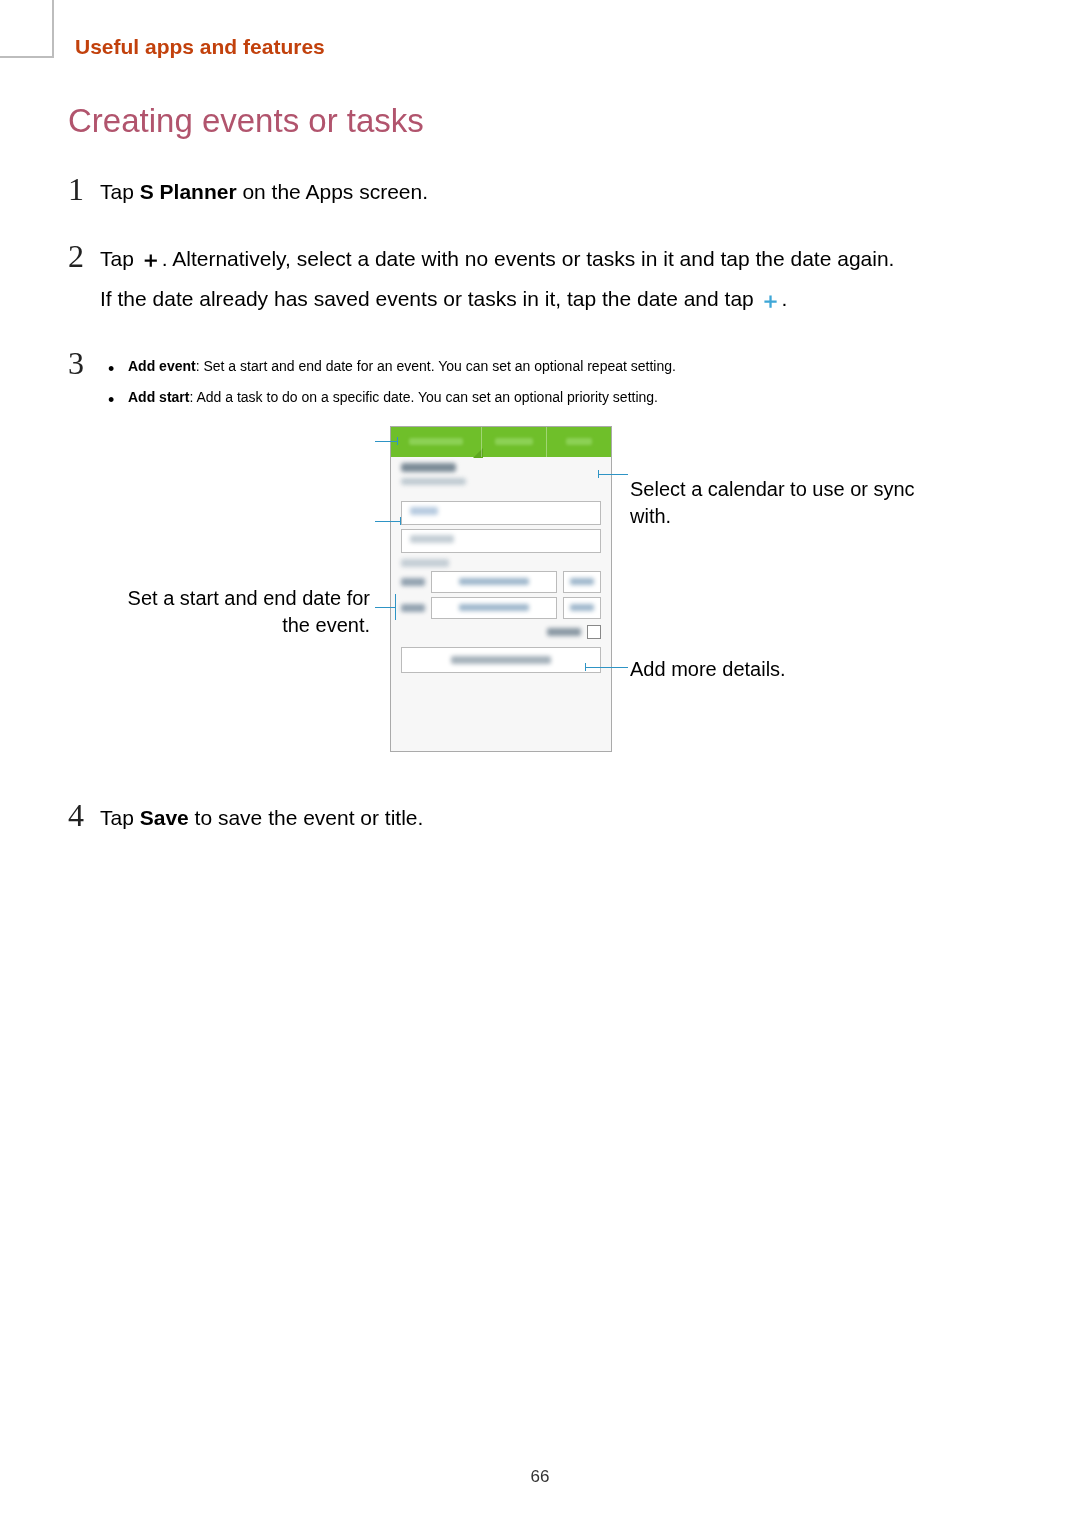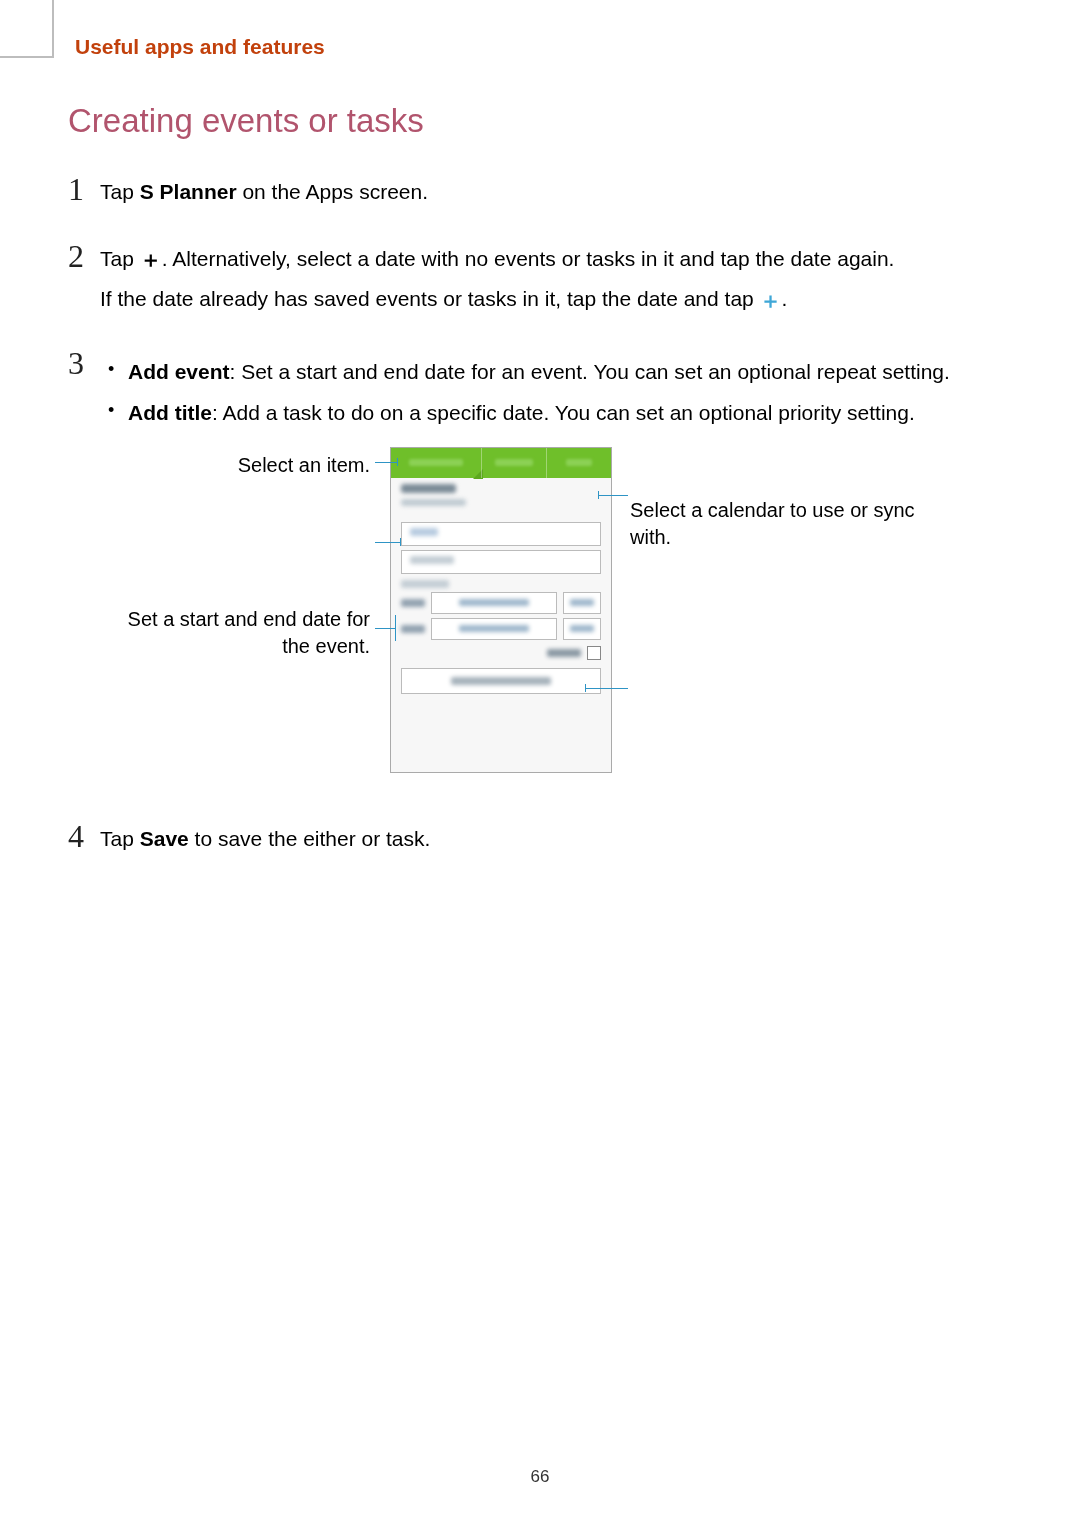--- a/index.html
+++ b/index.html
@@ -80,21 +80,21 @@
   }
   .plus-blue { color: #3fa7d7; }
   .sublist {
     list-style: none;
     margin-top: 6px;
   }
   .sublist li {
     position: relative;
     padding-left: 28px;
     margin-bottom: 10px;
-    font-size: 21px;
+    font-size: 14px;
     line-height: 1.5;
   }
   .sublist li::before {
     content: "•";
     position: absolute;
     left: 8px;
     top: 0;
     font-size: 18px;
     color: #000;
   }
@@ -326,21 +326,21 @@
   </div>
 
   <div class="step">
     <div class="step-num">3</div>
     <div class="step-body">
       <ul class="sublist">
         <li>
           <span class="bold">Add event</span><span>: Set a start and end date for an event. You can set an optional repeat setting.</span>
         </li>
         <li>
-          <span class="bold">Add title</span><span>: Add a task to do on a specific date. You can set an optional priority setting.</span>
+          <span class="bold">Add start</span><span>: Add a task to do on a specific date. You can set an optional priority setting.</span>
         </li>
       </ul>
 
       <div class="figure">
 
         <div class="phone">
           <div class="tabbar">
             <div class="tab active">
                 <span class="tabtxt"></span>
               </div>
@@ -382,44 +382,44 @@
           </div>
           <div class="allday">
             <div class="lbl"></div>
             <div class="chk"></div>
           </div>
           <div class="more-btn">
               <div class="bi"></div>
             </div>
         </div>
 
-        <div class="callout left" style="top:5px; left:0; width:270px;">Select an item.</div>
         <div class="lead-line" style="top:15px; left:275px; width:22px;"></div>
         <div class="tick" style="top:11px; left:297px;"></div>
 
         <div class="lead-line" style="top:95px; left:275px; width:25px;"></div>
         <div class="tick" style="top:91px; left:300px;"></div>
 
         <div class="callout left" style="top:159px; left:0; width:270px;">Set a start and end date for the event.</div>
         <div class="lead-line" style="top:181px; left:275px; width:20px;"></div>
         <div class="tick" style="top:168px; left:295px; height:26px;"></div>
 
         <div class="callout" style="top:50px; left:530px; width:330px;">Select a calendar to use or sync with.</div>
         <div class="lead-line" style="top:48px; left:498px; width:30px;"></div>
         <div class="tick" style="top:44px; left:498px;"></div>
 
+        <div class="callout" style="top:230px; left:530px; width:300px;">Add more details.</div>
         <div class="lead-line" style="top:241px; left:485px; width:43px;"></div>
         <div class="tick" style="top:237px; left:485px;"></div>
       </div>
     </div>
   </div>
 
   <div class="step" style="margin-top:10px;">
     <div class="step-num">4</div>
     <div class="step-body">
       <p>
-        <span>Tap </span><span class="bold">Save</span><span> to save the either or task.</span>
+        <span>Tap </span><span class="bold">Save</span><span> to save the event or title.</span>
       </p>
     </div>
   </div>
 </div>
 
 <div class="page-num">66</div>
 
 </body></html>

